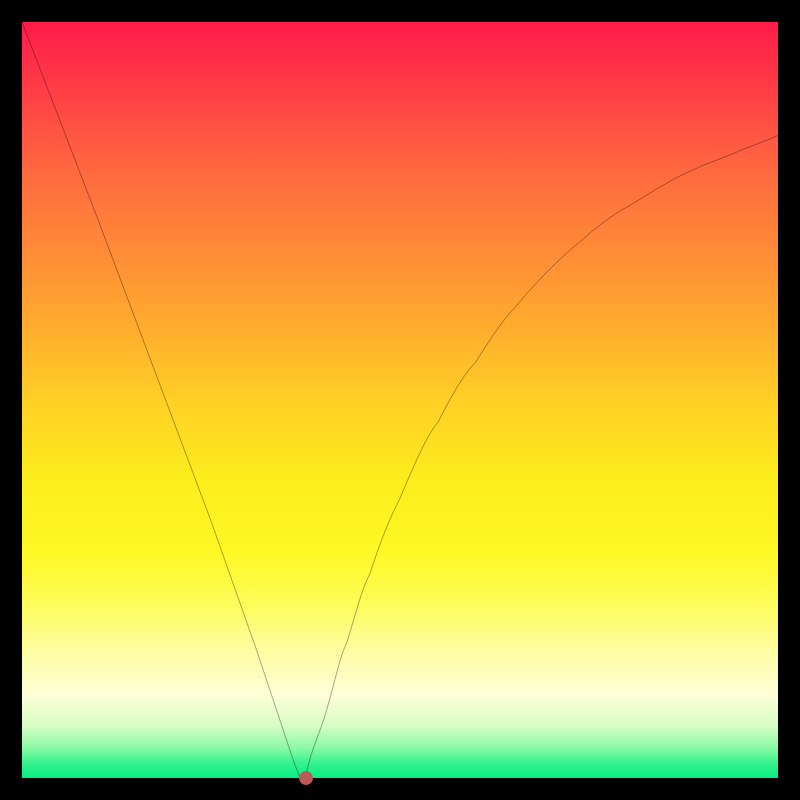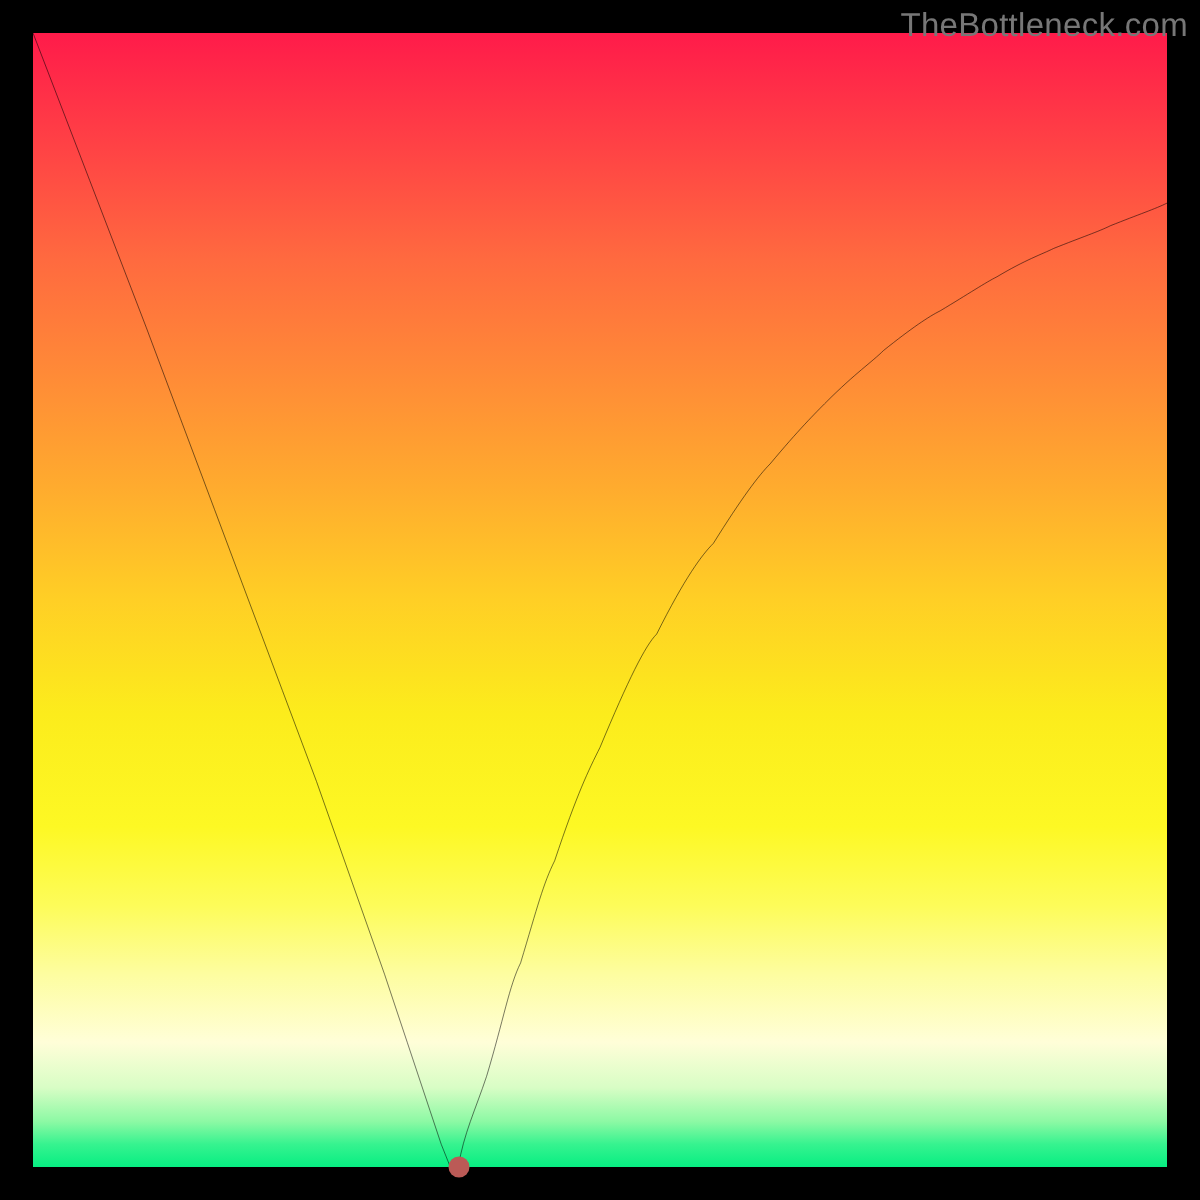--- a/index.html
+++ b/index.html
@@ -94,14 +94,13 @@
                C 77.5 26, 79 25, 80 24.5
                C 82.5 23, 84 22, 85 21.5
                C 87.5 20, 89 19.5, 90 19
                C 92.5 18, 94 17.5, 95 17
                C 97.5 16, 99 15.5, 100 15" stroke="#000000" stroke-width="0.35" fill="none" vector-effect="non-scaling-stroke"></path>
     </svg>
 
     <div class="point" style="left: 37.5%; top: 100%;"></div>
   </div>
 
-  <div class="watermark">TheBottleneck.com</div>
 </div>
 
 </body></html>

